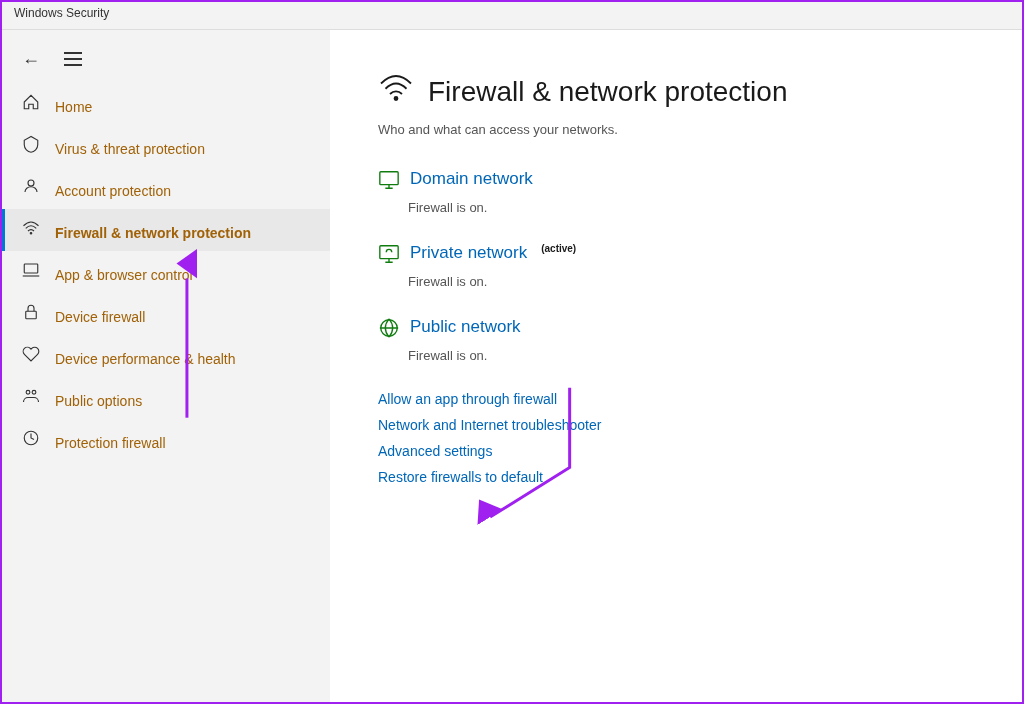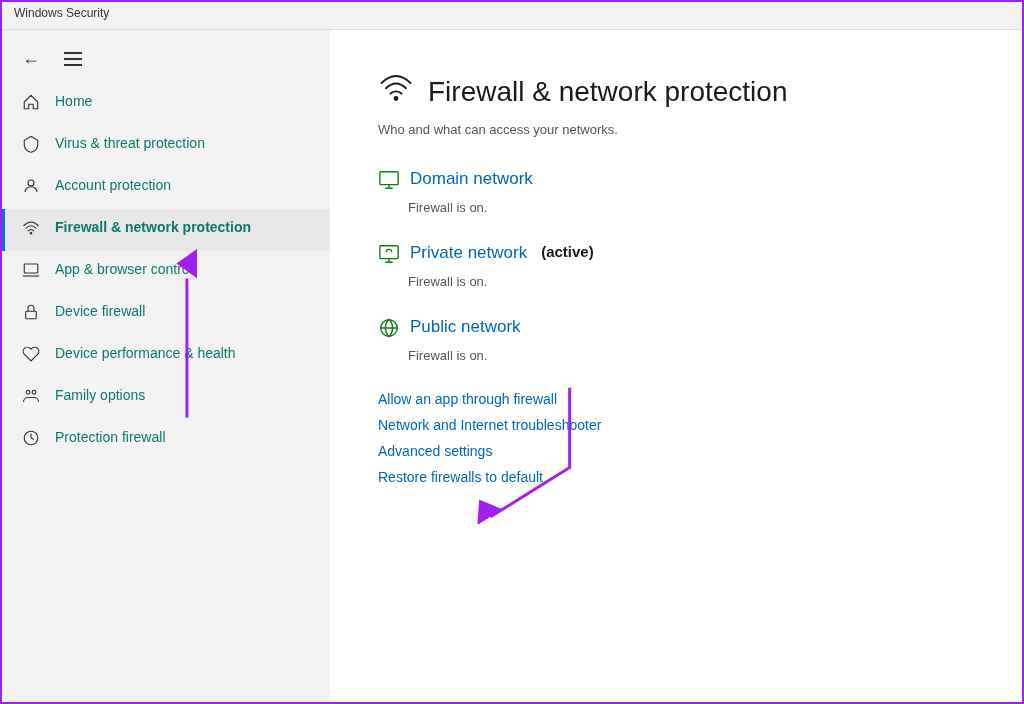--- a/index.html
+++ b/index.html
@@ -63,26 +63,26 @@
       justify-content: center;
     }
     .hamburger-line {
       width: 18px;
       height: 2px;
       background: #333;
       display: block;
     }
     .nav-item {
       display: flex;
-      align-items: flex-start;
+      align-items: flex-end;
       padding: 10px 16px;
       gap: 14px;
       cursor: pointer;
       font-size: 14px;
-      color: #0f766e;
+      color: #a16207;
       border-left: 3px solid transparent;
       transition: background 0.1s;
     }
     .nav-item.active {
       background: #e8e8e8;
       border-left: 3px solid #0078d4;
       font-weight: 600;
     }
     .nav-icon {
       font-size: 16px;
@@ -129,21 +129,21 @@
       color: #107c10;
     }
     .network-name {
       font-size: 17px;
       color: #0067b8;
       font-weight: 400;
       cursor: pointer;
       text-decoration: none;
     }
     .active-badge {
-      font-size: 15px;
+      font-size: 10px;
       font-weight: 700;
       color: #1a1a1a;
       margin-left: 4px;
     }
     .network-status {
       font-size: 13px;
       color: #555;
       padding-left: 30px;
     }
     .links-section {
@@ -274,21 +274,21 @@
       </div>
 
       <div class="nav-item">
         <span class="nav-icon">
           <svg width="18" height="18" viewBox="0 0 24 24" fill="none" stroke="#333" stroke-width="1.5">
             <circle cx="8" cy="7" r="2.5"></circle>
             <circle cx="16" cy="7" r="2.5"></circle>
             <path d="M2 20c0-3.3 2.7-6 6-6h8c3.3 0 6 2.7 6 6"></path>
           </svg>
         </span>
-        <span>Family options</span>
+        <span>Public options</span>
       </div>
 
       <div class="nav-item">
         <span class="nav-icon">
           <svg width="18" height="18" viewBox="0 0 24 24" fill="none" stroke="#333" stroke-width="1.5">
             <circle cx="12" cy="12" r="9"></circle>
             <path d="M12 6v6l4 2"></path>
           </svg>
         </span>
         <span>Protection firewall</span>

